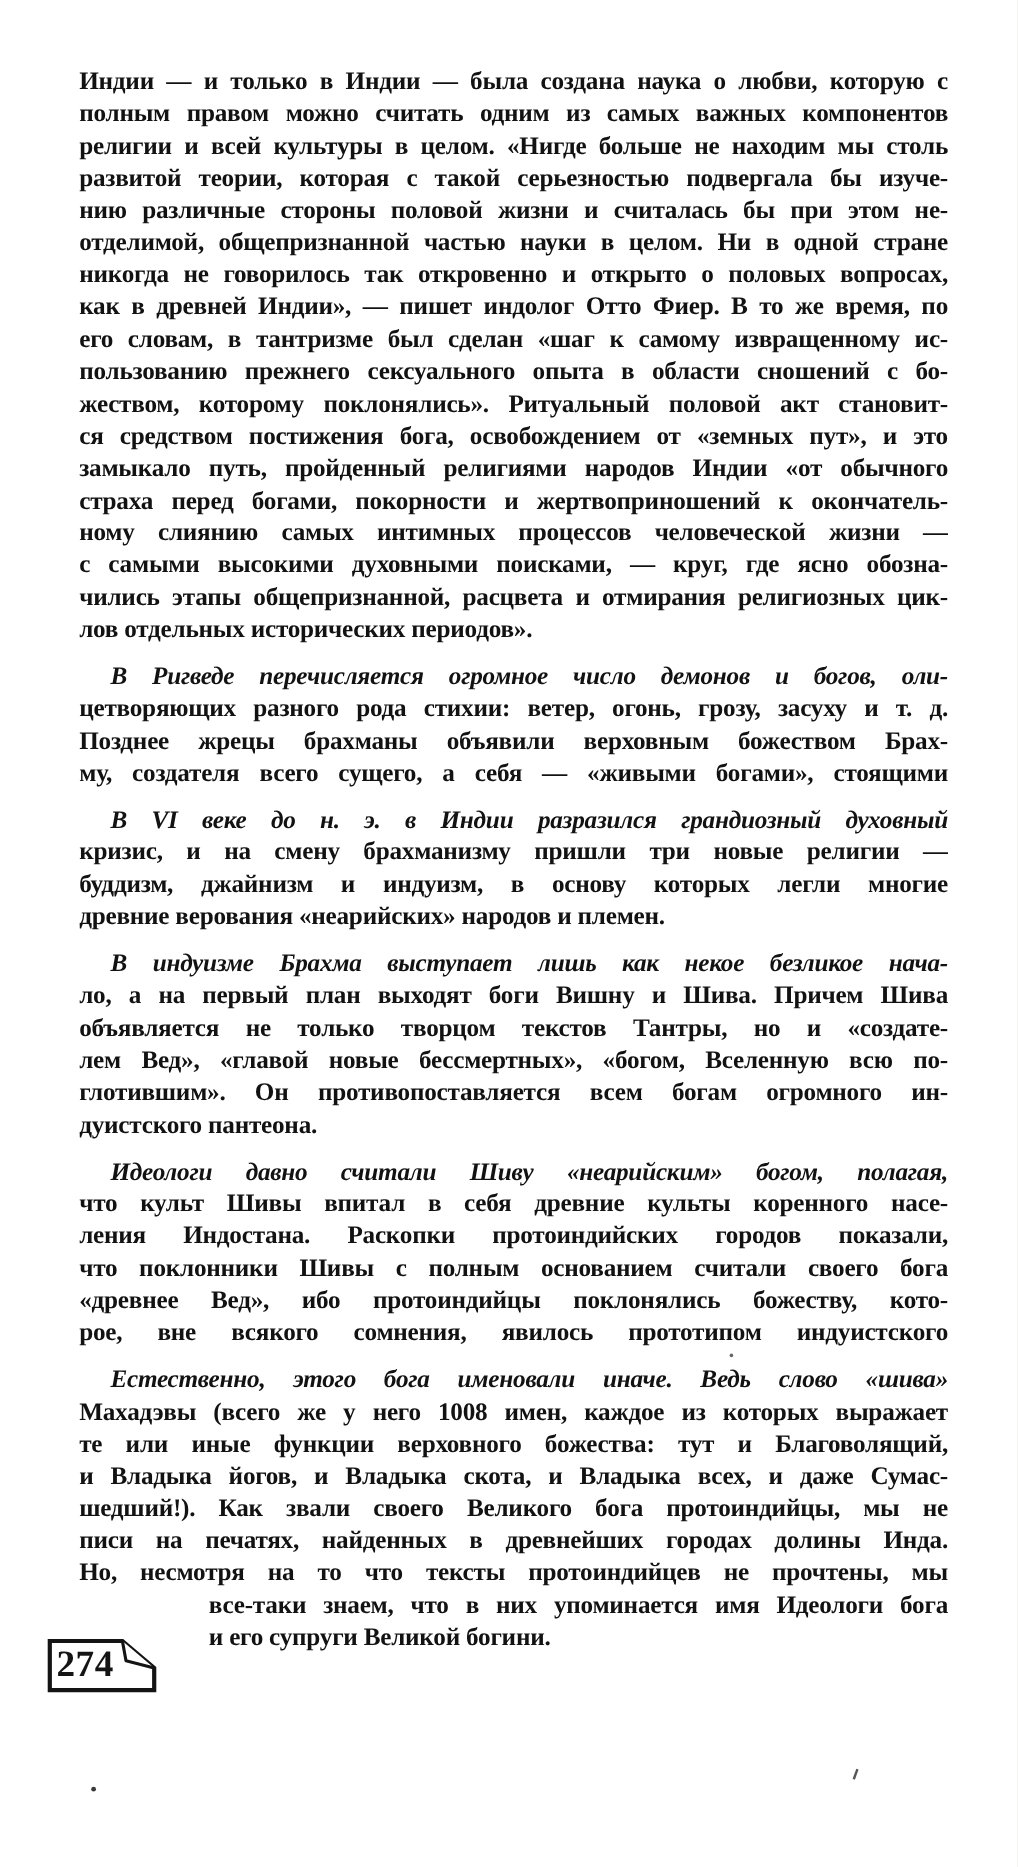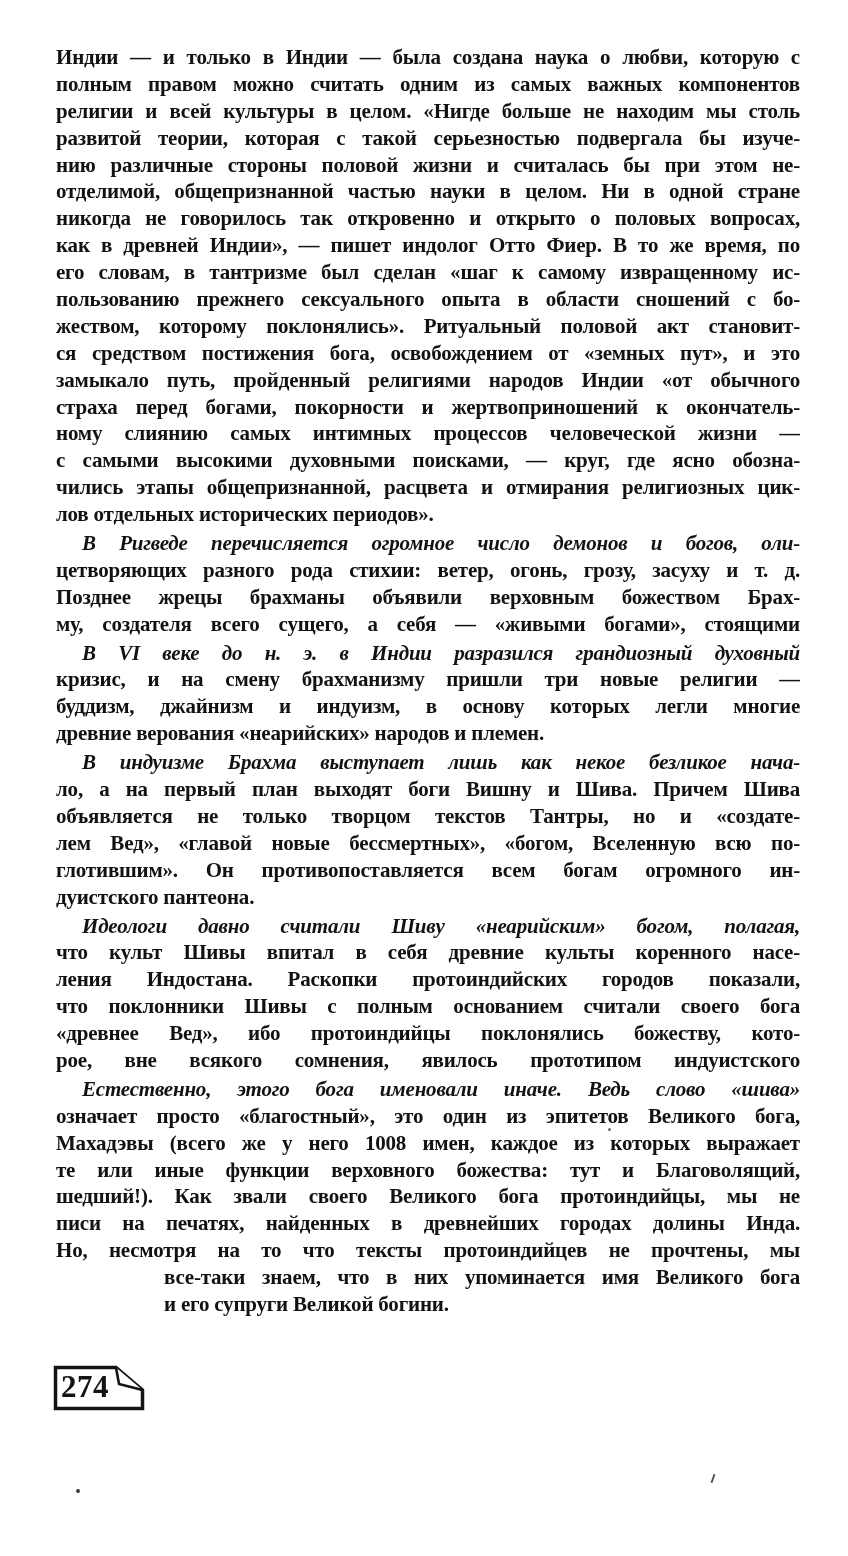--- a/index.html
+++ b/index.html
@@ -15,34 +15,34 @@
     overflow: hidden;
   }
   .text-block {
     position: absolute;
     left: 54px;
     top: 42px;
     width: 748px;
     font-size: 21px;
     letter-spacing: -0.2px;
   }
-  .para { margin: 2px; padding: 0; }
+  .para { margin: 12px; padding: 0; }
   .ln {
     height: 26.9px;
     line-height: 26.9px;
     text-align: justify;
     text-align-last: justify;
     overflow: hidden;
   }
   .ln.end { text-align-last: left; }
   .para.ind .ln:first-child { text-indent: 26px; font-style: italic; }
   .ln.wrapA, .ln.wrapB { margin-left: 108px; }
   .pagenum-box {
     position: absolute;
-    left: 52px;
+    left: 38px;
     top: 1364px;
     width: 94px;
     height: 48px;
   }
   .pagenum-box svg { position: absolute; left: 0; top: 0; }
   .pagenum {
     position: absolute;
     left: 9px;
     top: 4px;
     font-size: 31px;
@@ -111,27 +111,27 @@
       <div class="ln">Идеологи давно считали Шиву «неарийским» богом, полагая,</div>
       <div class="ln">что культ Шивы впитал в себя древние культы коренного насе-</div>
       <div class="ln">ления Индостана. Раскопки протоиндийских городов показали,</div>
       <div class="ln">что поклонники Шивы с полным основанием считали своего бога</div>
       <div class="ln">«древнее Вед», ибо протоиндийцы поклонялись божеству, кото-</div>
       <div class="ln">рое, вне всякого сомнения, явилось прототипом индуистского</div>
     </div>
 
     <div class="para ind">
       <div class="ln">Естественно, этого бога именовали иначе. Ведь слово «шива»</div>
-      <div class="ln">означает просто «благостный», это один из эпитетов Великого бога,</div>
       <div class="ln">Махадэвы (всего же у него 1008 имен, каждое из которых выражает</div>
       <div class="ln">те или иные функции верховного божества: тут и Благоволящий,</div>
+      <div class="ln">и Владыка йогов, и Владыка скота, и Владыка всех, и даже Сумас-</div>
       <div class="ln">шедший!). Как звали своего Великого бога протоиндийцы, мы не</div>
       <div class="ln">писи на печатях, найденных в древнейших городах долины Инда.</div>
       <div class="ln">Но, несмотря на то что тексты протоиндийцев не прочтены, мы</div>
-      <div class="ln wrapA">все-таки знаем, что в них упоминается имя Великого бога</div>
+      <div class="ln wrapA">все-таки знаем, что в них упоминается имя Идеологи бога</div>
       <div class="ln wrapB end">и его супруги Великой богини.</div>
     </div>
 
   </div>
 
   <div class="pagenum-box">
     <svg width="94" height="48" viewBox="0 0 94 48">
       <path d="M3.5 3.5 H64 L90.5 26 V44.5 H3.5 Z" fill="#ffffff" stroke="#141414" stroke-width="3.5"></path>
       <path d="M64 3.5 L67 20 L90.5 26" fill="#ffffff" stroke="#141414" stroke-width="2.6" stroke-linejoin="round"></path>
     </svg>

